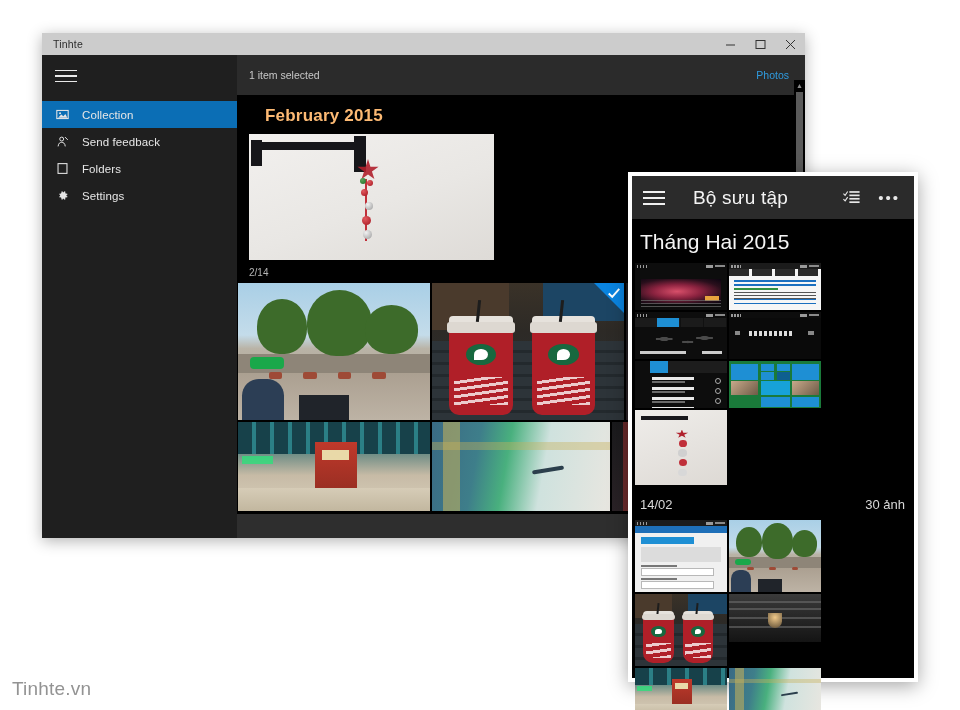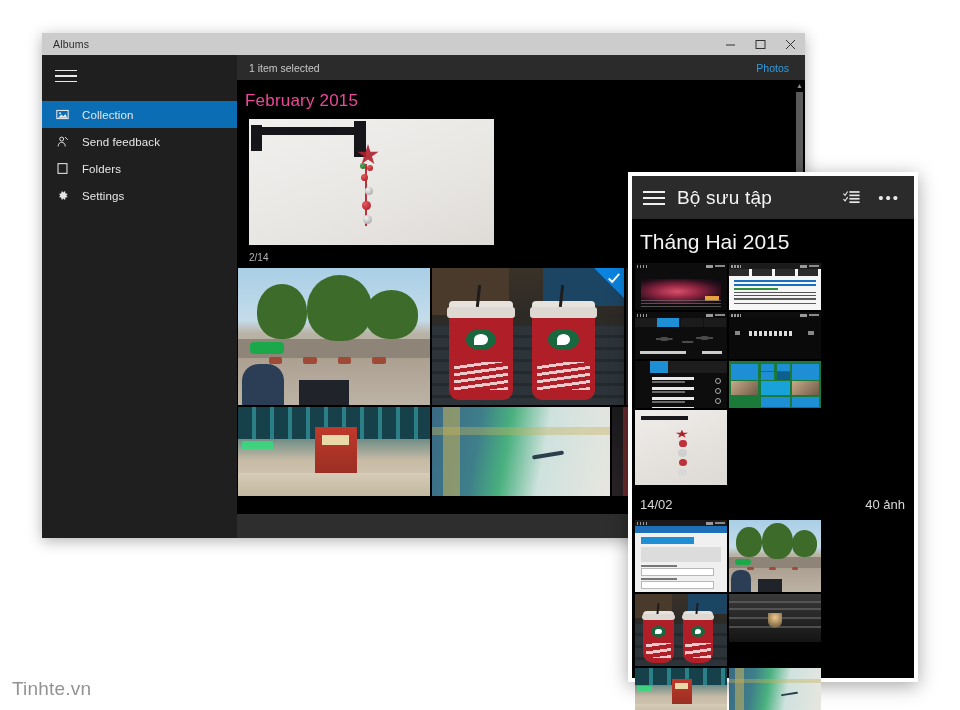--- a/index.html
+++ b/index.html
@@ -61,29 +61,29 @@
     color:#e6e6e6;
   }
   .nav-ico svg { display:block; }
   .nav-label { margin-left:4px; }
 
   
   .content {
     flex:1; background:#000; position:relative; overflow:hidden;
   }
   .cmdbar {
-    height:25px; background:#2b2b2b; display:flex; align-items:center;
+    height:40px; background:#2b2b2b; display:flex; align-items:center;
     justify-content:space-between; padding:0 16px 0 12px;
   }
   .cmdbar .sel-text { color:#c8c8c8; font-size:10.5px; }
   .cmdbar .cancel { color:#2f9bdf; font-size:10.5px; }
 
   .month-hdr {
-    color:#ec4899; font-size:17px; font-weight:400;
-    padding:11px 0 8px 8px; letter-spacing:.2px;
+    color:#fdba74; font-size:17px; font-weight:700;
+    padding:11px 0 8px 28px; letter-spacing:.2px;
   }
   .hero {
     margin-left:12px; width:245px; height:126px; position:relative;
     background:#0b0b0b; overflow:hidden;
   }
   .date-sub { color:#b4b4b4; font-size:10px; padding:7px 0 5px 12px; }
 
   .grid { margin-left:0; }
   .grid-row { display:flex; gap:2px; padding-left:1px; }
   .tile { position:relative; overflow:hidden; background:#111; }
@@ -178,21 +178,21 @@
     position:absolute; left:628px; top:172px; width:290px; height:510px;
     background:#000; border:4px solid #fff;
     box-shadow:0 4px 18px rgba(0,0,0,.35);
   }
   .ph-hdr {
     height:43px; background:#2b2b2b; display:flex; align-items:center;
     padding:0 12px 0 11px;
   }
   .ph-bars { width:22px; }
   .ph-bars i { display:block; height:2px; background:#f0f0f0; margin:4px 0; }
-  .ph-title { color:#f4f4f4; font-size:19px; font-weight:300; margin-left:12px; flex:1; letter-spacing:.2px; }
+  .ph-title { color:#f4f4f4; font-size:19px; font-weight:300; margin-left:28px; flex:1; letter-spacing:.2px; }
   .ph-ico { color:#e8e8e8; margin-left:14px; display:flex; align-items:center; }
   .ph-ellipsis { letter-spacing:2px; font-size:15px; color:#e8e8e8; margin-left:18px; margin-right:2px; }
 
   .ph-month {
     color:#f5f5f5; font-size:21px; font-weight:300; padding:11px 0 9px 8px;
   }
   .ph-grid { display:flex; flex-wrap:wrap; gap:2px; padding:0 3px; }
   .ph-tile { position:relative; overflow:hidden; background:#0d0d0d; }
   .ph-wide { width:92px; height:47px; }
   .ph-row-labels {
@@ -277,21 +277,21 @@
      background:radial-gradient(circle at 50% 30%, #f0c98a, #5a4a33); border-radius:0 0 50% 50%; }
 </style>
 </head>
 <body>
 
 <div id="stage">
 
   <div class="desk-win">
 
     <div class="titlebar">
-      <span class="tb-title">Albums</span>
+      <span class="tb-title">Tinhte</span>
       <div class="win-ctrls">
         <div class="win-btn">
           <svg width="11" height="11" viewBox="0 0 11 11">
               <rect x="1" y="5.5" width="9" height="1" fill="#333"></rect>
             </svg>
         </div>
         <div class="win-btn">
           <svg width="11" height="11" viewBox="0 0 11 11">
               <rect x="1" y="1.5" width="9" height="8" fill="none" stroke="#333" stroke-width="1"></rect>
             </svg>
@@ -605,21 +605,21 @@
           <div class="ball" style="left:47%;top:52%;width:9%;height:10%;background:#d0d0d0;"></div>
           <div class="ball" style="left:48%;top:65%;width:9%;height:10%;background:#c0303a;"></div>
           <div class="ball" style="left:47%;top:78%;width:9%;height:10%;background:#d8d8d8;"></div>
         </div>
       </div>
 
     </div>
 
     <div class="ph-row-labels">
       <span class="l">14/02</span>
-      <span class="r">40 ảnh</span>
+      <span class="r">30 ảnh</span>
     </div>
 
     <div class="ph-grid">
       <div class="ph-tile" style="width:92px;height:72px;">
         <div class="ss ss-fb">
           <div class="sbar" style="background:#1b1b1b;">
               <div class="sig"></div>
               <div class="bat"></div>
               <div class="tm"></div>
             </div>

